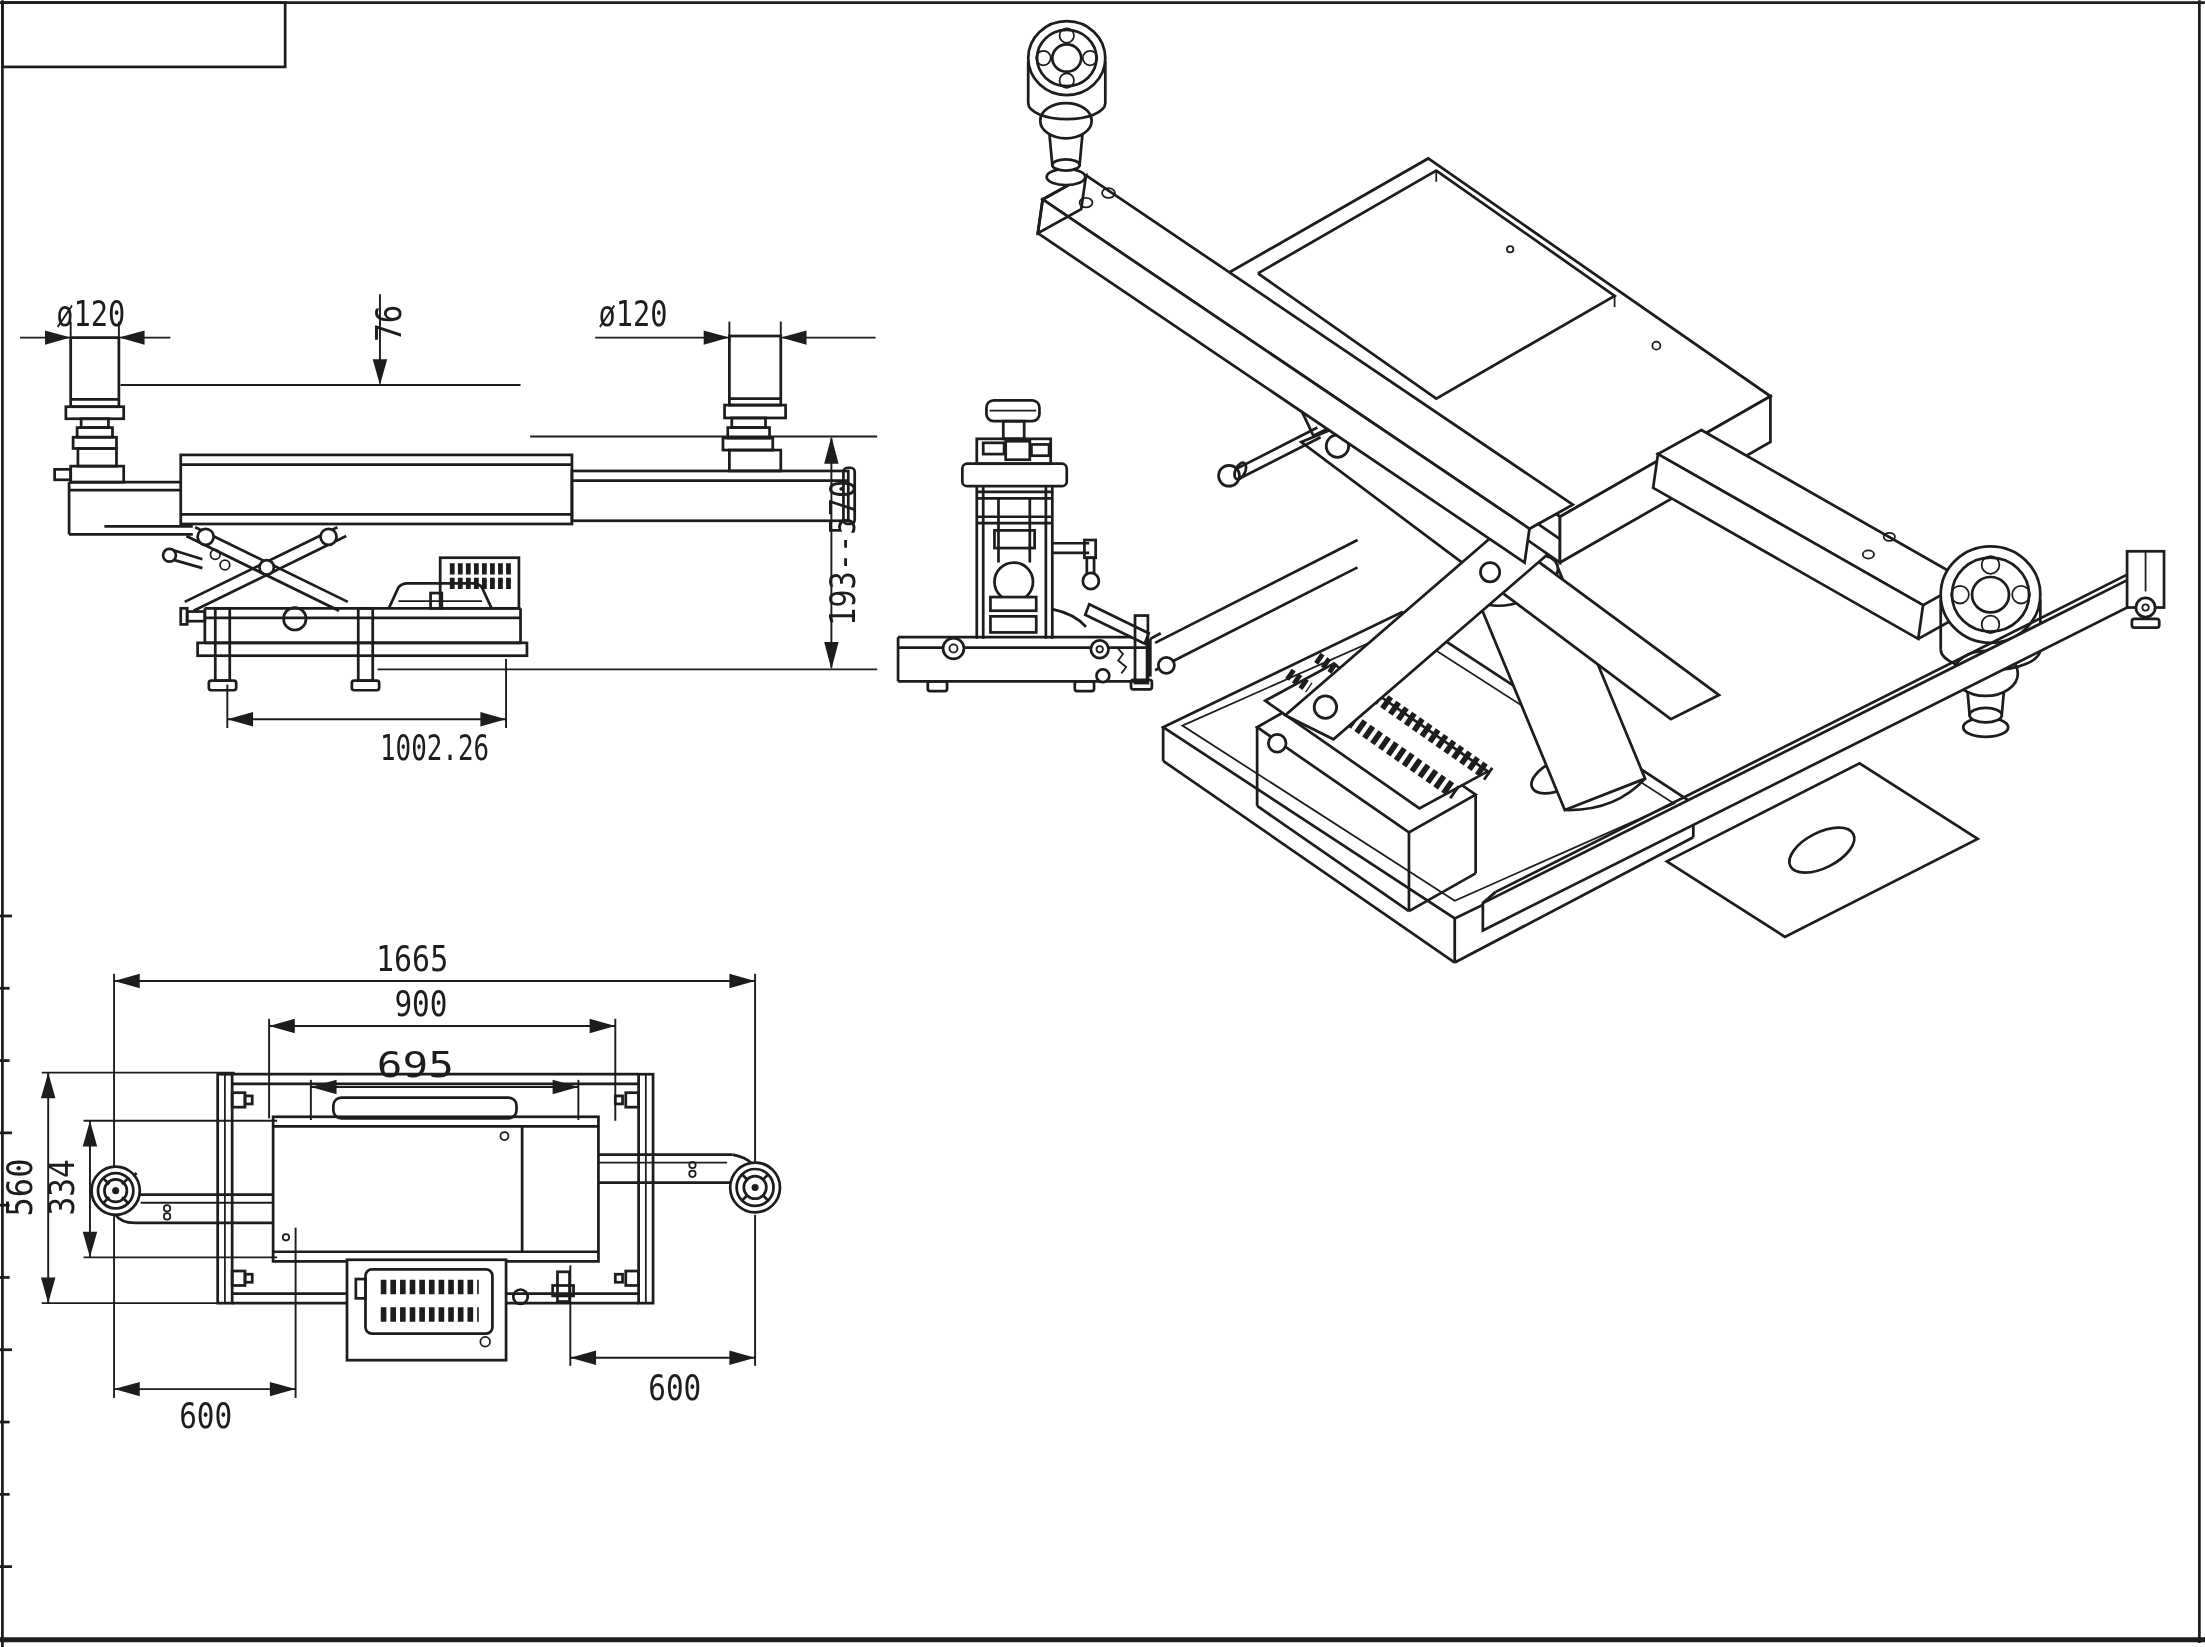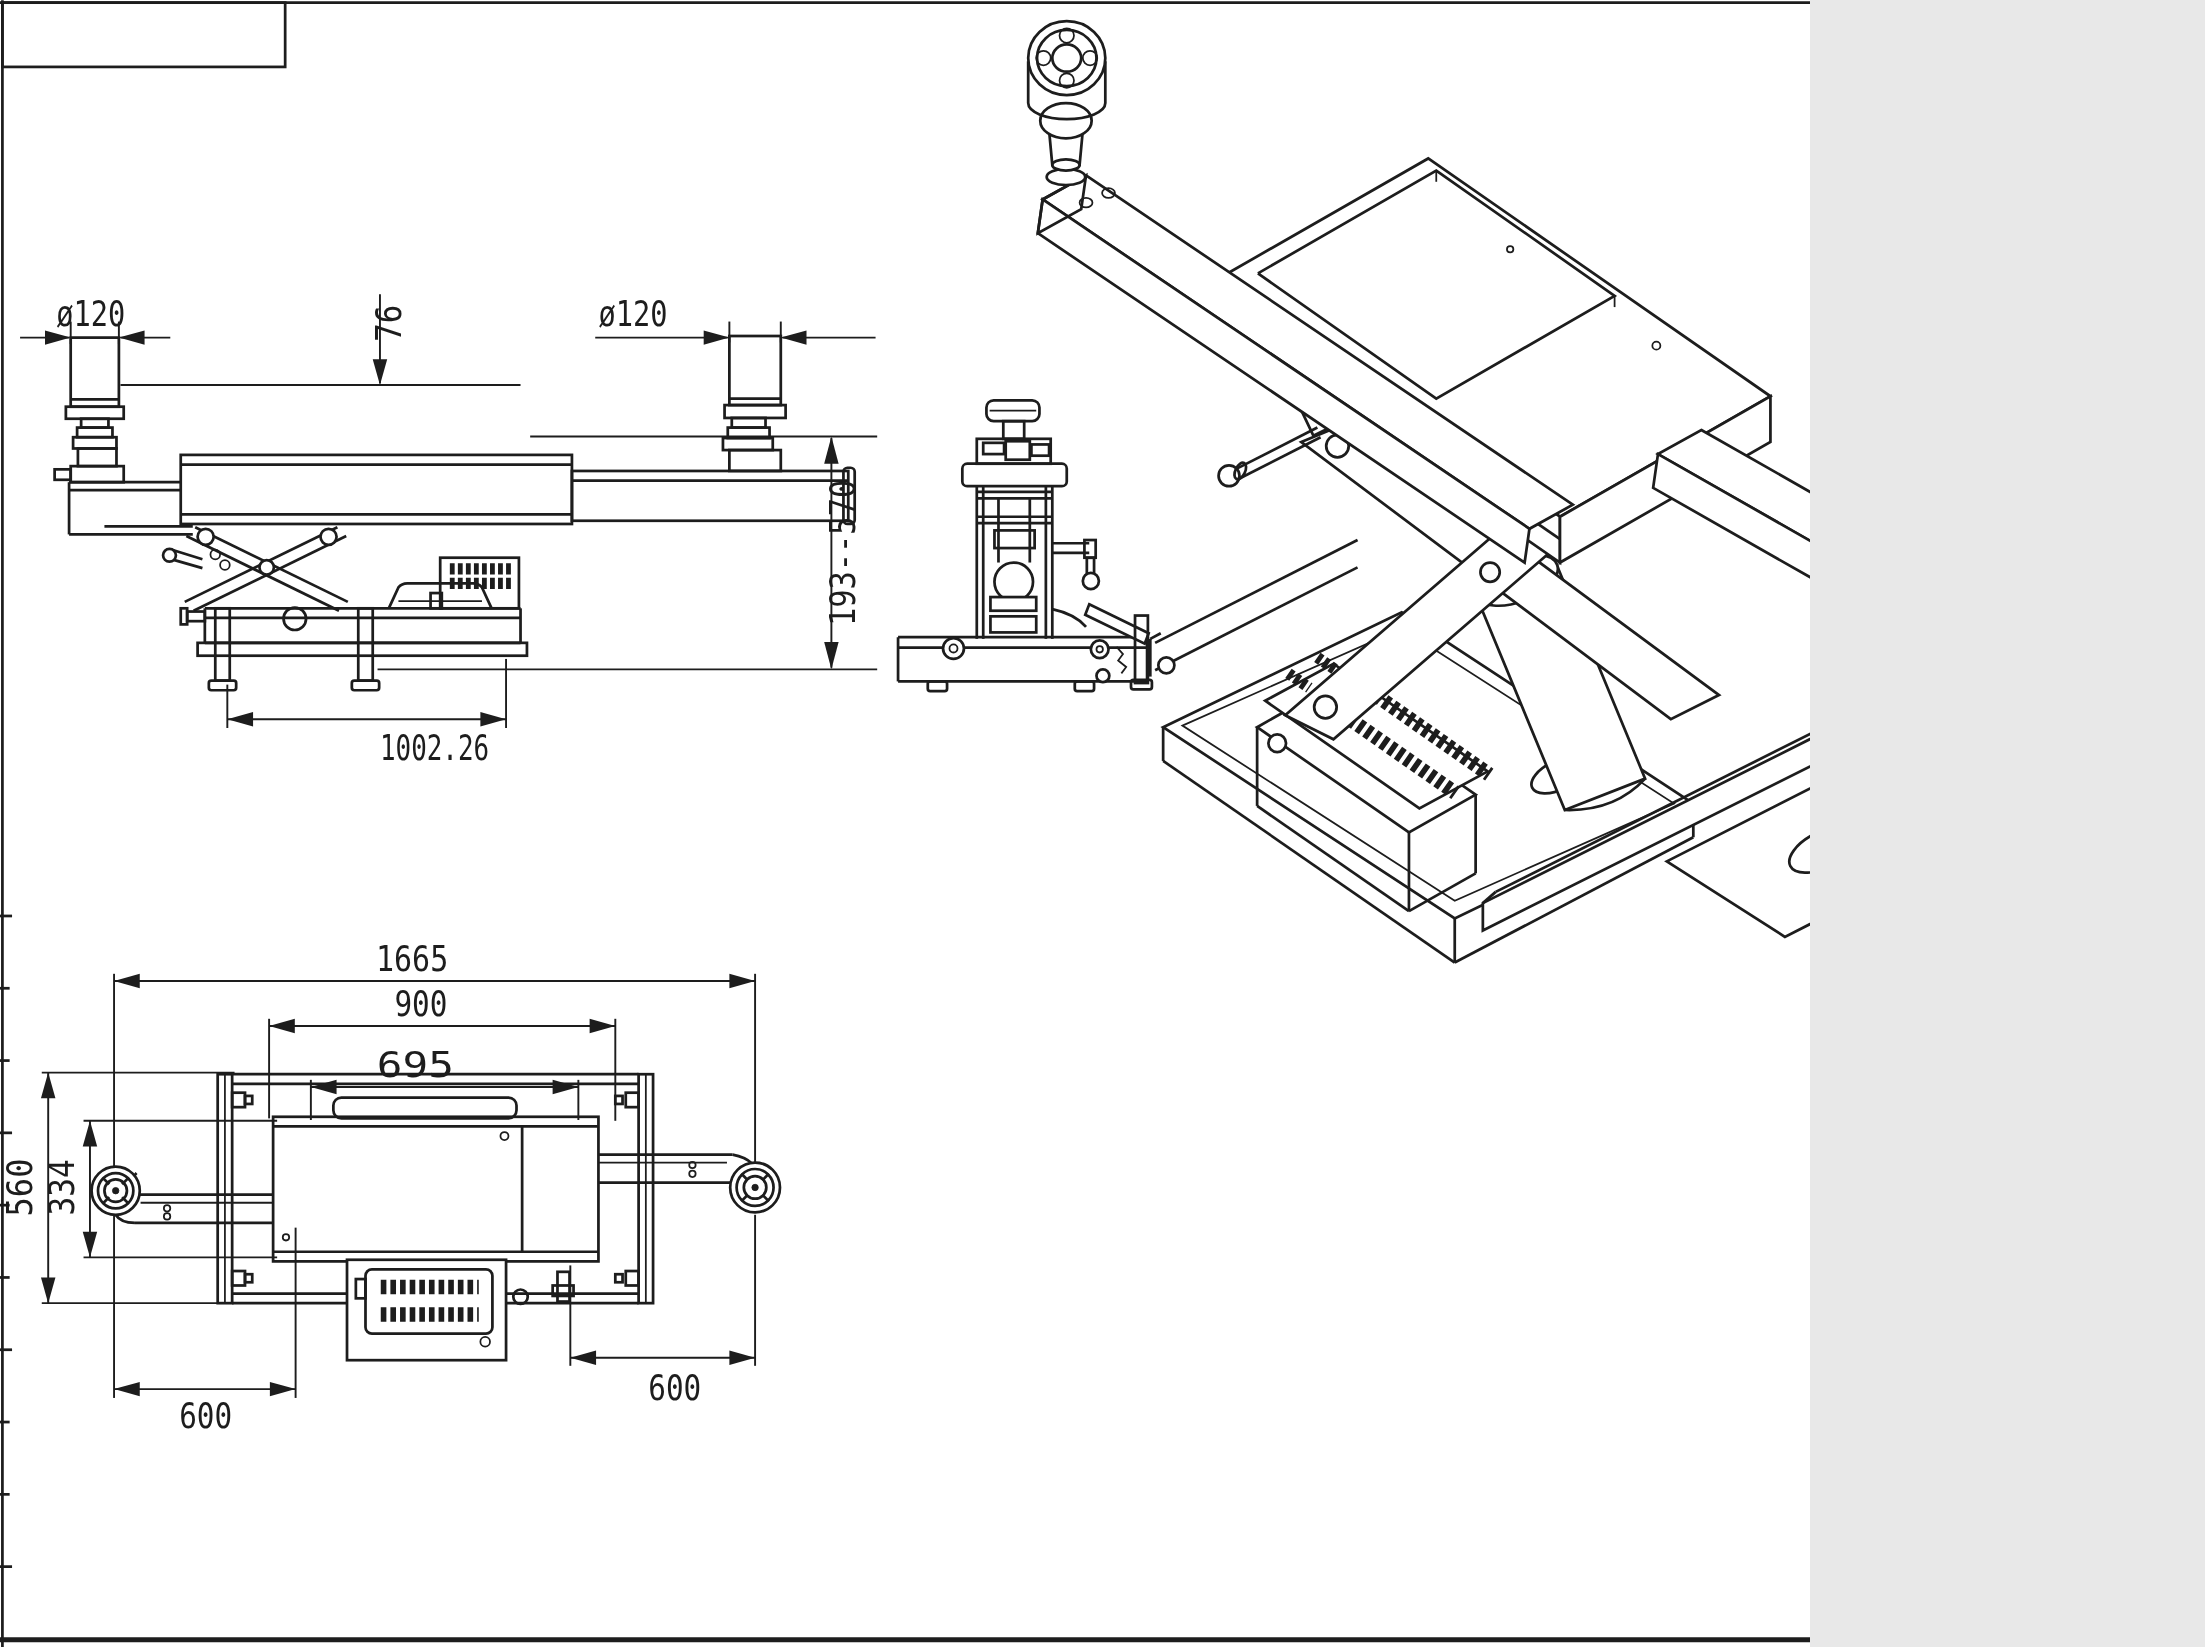--- a/index.html
+++ b/index.html
@@ -1,16 +1,16 @@
 <!DOCTYPE html>
 <html style="font-size:13px"><head>
 <meta charset="utf-8">
 <style>
   html,body{margin:0;padding:0;background:#e8e8e8;}
-  #sheet{position:relative;width:1810px;height:1648px;background:#ffffff;overflow:hidden;
+  #sheet{position:relative;width:2205px;height:1648px;background:#ffffff;overflow:hidden;
          font-family:"DejaVu Sans Mono","Liberation Mono",monospace;}
   svg{position:absolute;left:0;top:0;}
   .ln{stroke:#1d1d1d;stroke-width:3.4;fill:none;stroke-linecap:butt;stroke-linejoin:miter;}
   .th{stroke:#1d1d1d;stroke-width:2.2;fill:none;}
   .hv{stroke:#1d1d1d;stroke-width:6;fill:none;}
   .fw{stroke:#1d1d1d;stroke-width:3.4;fill:#ffffff;}
   .dim{stroke:#1d1d1d;stroke-width:2.4;fill:none;}
   .arr{fill:#1d1d1d;stroke:none;}
   .blk{stroke:#1d1d1d;fill:#1d1d1d;}
   .tread{stroke:#1d1d1d;stroke-width:18;fill:none;stroke-dasharray:7 5;}

